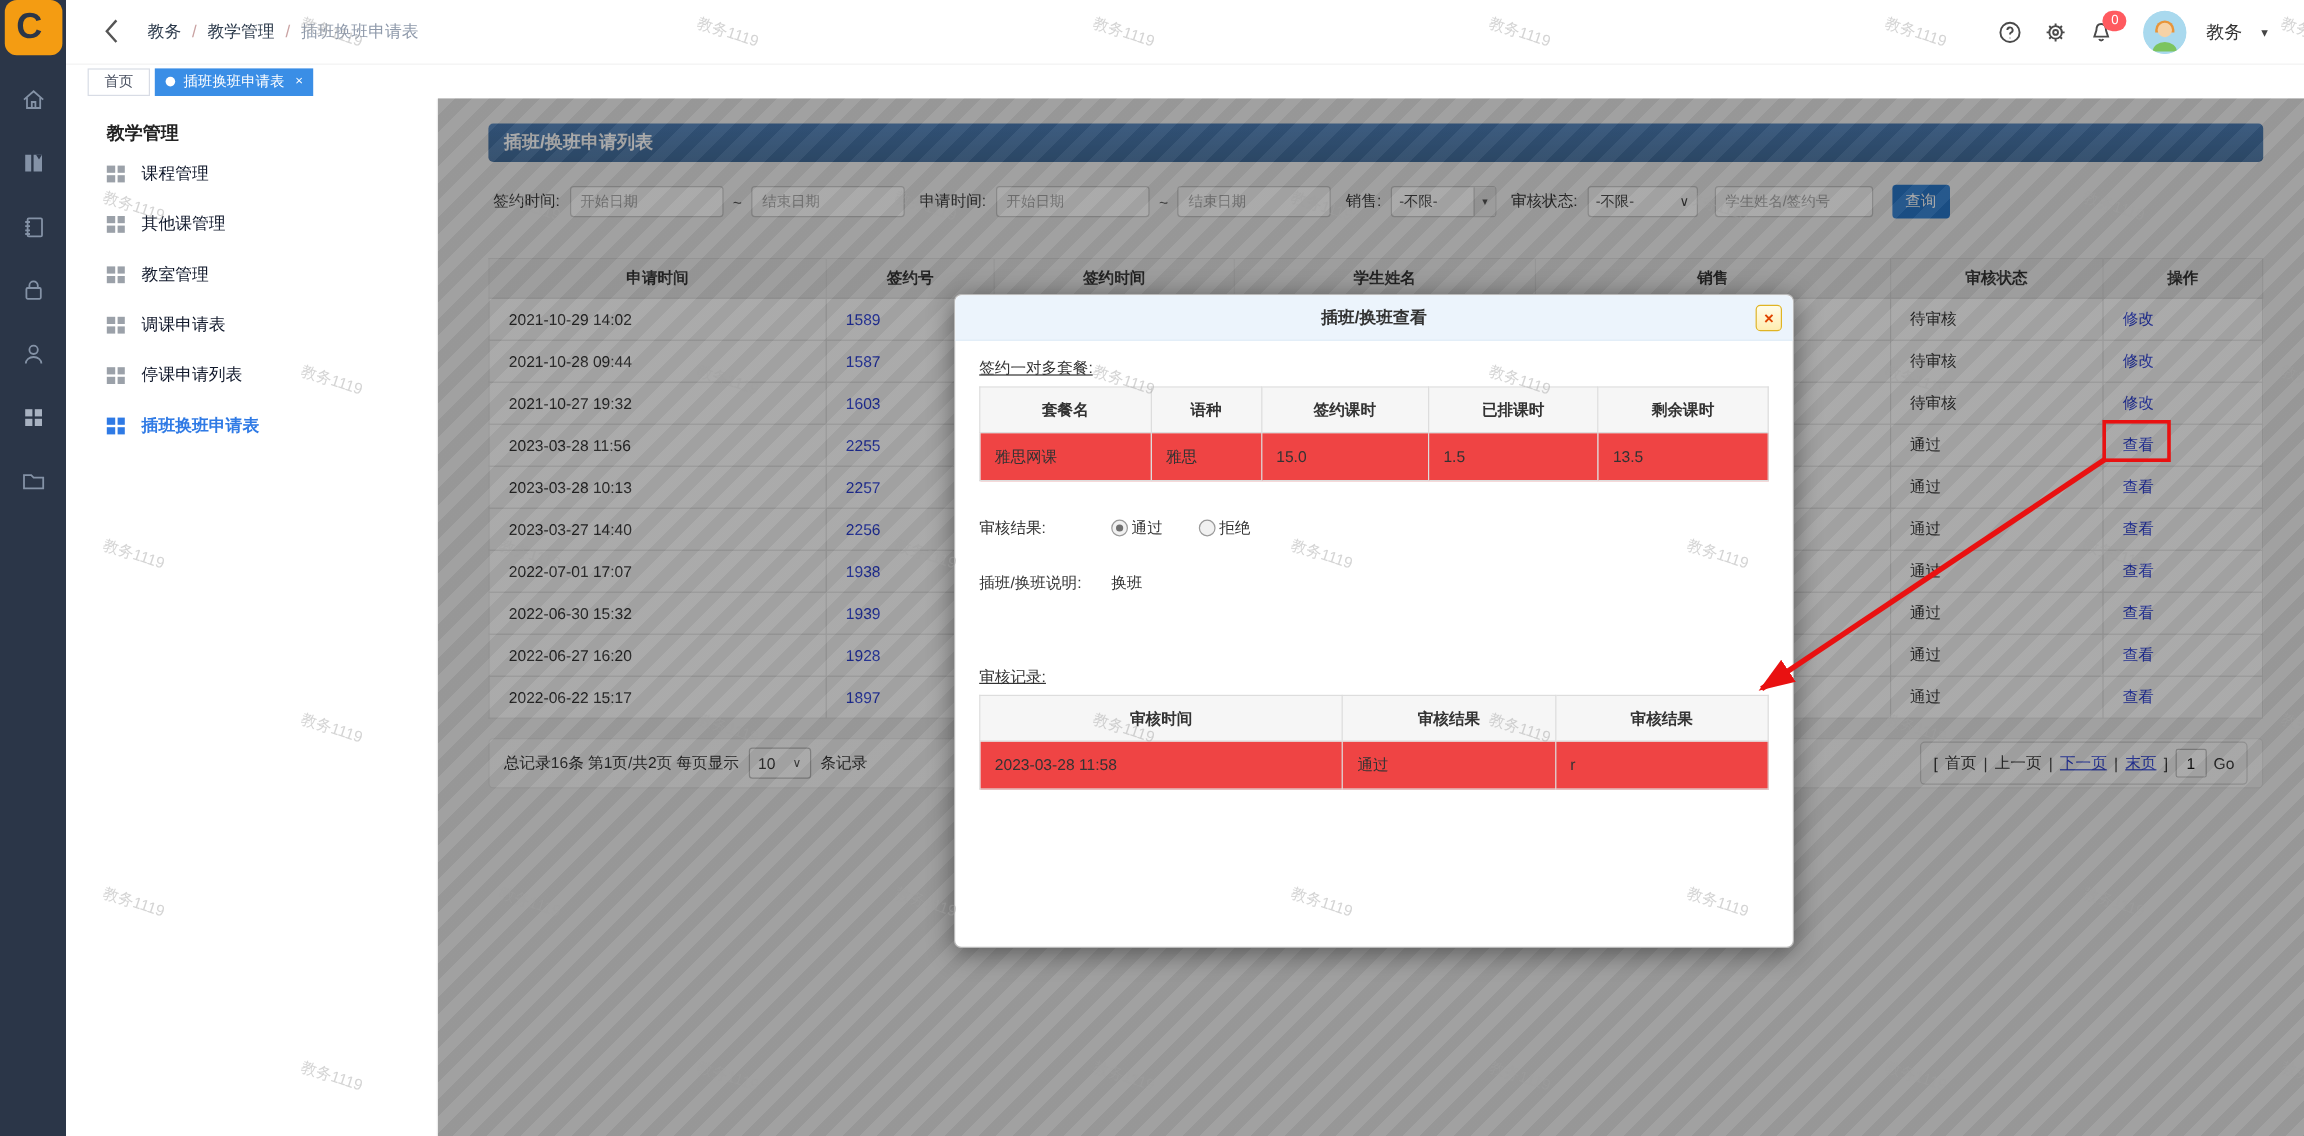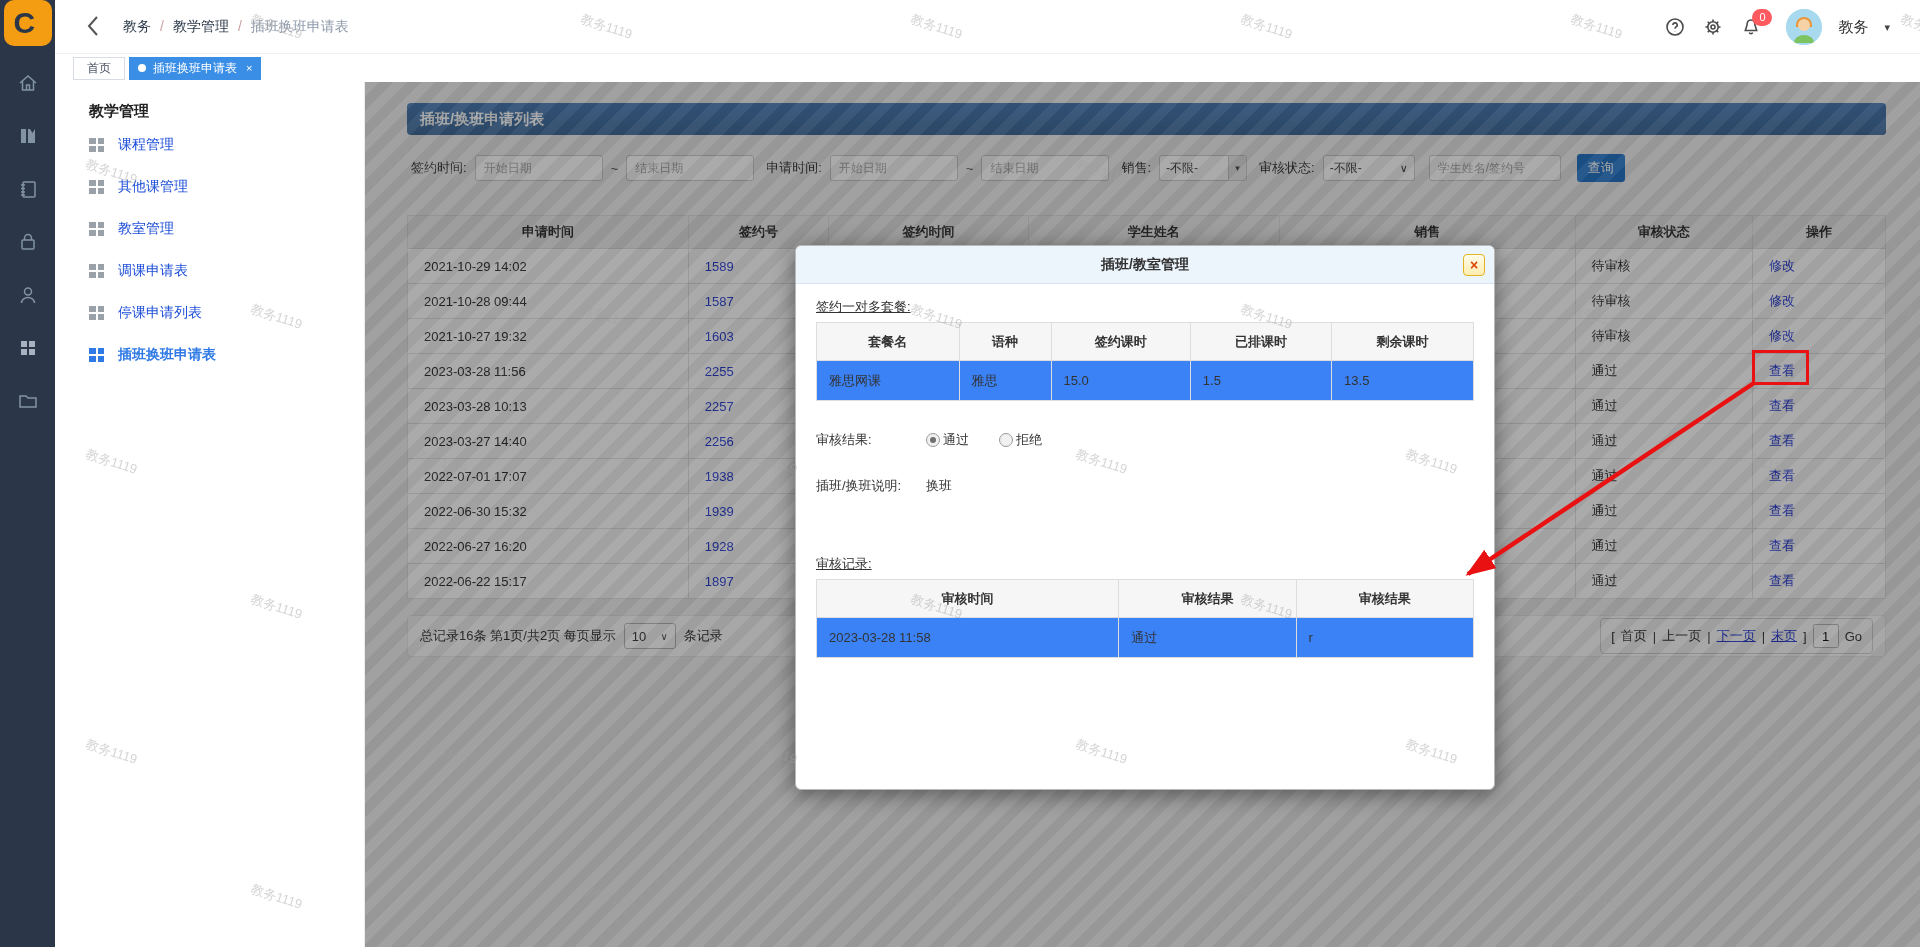--- a/index.html
+++ b/index.html
@@ -38,21 +38,21 @@
   #tabbar { position:absolute; left:55px; top:54px; width:1865px; height:28px; background:#fff; z-index:10; display:flex; align-items:center; padding-left:18px; gap:4px; }
   .tab { height:23px; display:flex; align-items:center; font-size:12px; padding:0 13px; cursor:pointer; }
   .tab.plain { background:#fff; border:1px solid #d8dce5; color:#495060; }
   .tab.active { background:#3a8ee6; color:#fff; gap:7px; padding:0 9px; }
   .tab .dot { width:8px; height:8px; border-radius:50%; background:#fff; display:inline-block; }
   .tab .tab-close { font-size:11px; margin-left:2px; }
 
   
   #menu { position:absolute; left:55px; top:82px; width:310px; height:865px; background:#fff; border-right:1px solid #ececec; z-index:5; }
   .menu-title { padding:20px 0 0 34px; font-size:15px; font-weight:bold; color:#222; height:42px; }
-  .menu-item { height:42px; display:flex; align-items:center; padding-left:34px; gap:14px; cursor:pointer; font-size:14px; color:#1d4ed8; }
+  .menu-item { height:42px; display:flex; align-items:center; padding-left:34px; gap:14px; cursor:pointer; font-size:14px; color:#0f172a; }
   .gicon { width:15px; height:14px; display:grid; grid-template-columns:1fr 1fr; grid-template-rows:1fr 1fr; gap:2px; }
   .gicon i { background:#9ba1a9; }
   .menu-item.active { color:#2f7ae5; font-weight:bold; }
   .menu-item.active .gicon i { background:#2f7ae5; }
 
   
   #content { position:absolute; left:365px; top:82px; width:1555px; height:865px; background:#f0f0f0; padding:21px 34px 0 42px; }
   .panel-title { height:32px; background:linear-gradient(#4e80ba,#44709f); border-radius:4px; color:#fff; font-size:15px;
     font-weight:bold; line-height:32px; padding-left:13px; }
   .filter-bar { margin-top:15px; height:36px; display:flex; align-items:center; gap:8px; font-size:13px; color:#333; }
@@ -100,21 +100,21 @@
     border-radius:6px; box-shadow:0 4px 22px rgba(0,0,0,0.45); z-index:60; }
   .modal-head { height:38px; background:#ecf4fc; border-bottom:1px solid #d5e4f3; border-radius:6px 6px 0 0; position:relative;
     display:flex; align-items:center; justify-content:center; }
   .modal-title { font-size:14px; font-weight:bold; color:#333; }
   .modal-close { position:absolute; right:9px; top:8px; width:22px; height:22px; border:1px solid #e0b423; border-radius:4px;
     background:linear-gradient(#fffce9,#ffedb0); color:#df4300; font-weight:bold; font-size:14px; line-height:20px; text-align:center; cursor:pointer; }
   .modal-body { padding:14px 20px 0 20px; font-size:13px; color:#333; }
   .m-label { margin-bottom:6px;text-decoration:underline; }
   table.mtable { width:100%; border-collapse:collapse; font-size:13px; }
   table.mtable th { height:38px; background:#f6f6f6; border:1px solid #ddd; font-weight:bold; text-align:center; color:#333; }
-  table.mtable td { height:40px; border:1px solid #ddd; padding-left:12px; background:#3b82f6; color:#333; }
+  table.mtable td { height:40px; border:1px solid #ddd; padding-left:12px; background:#ef4444; color:#333; }
   .m-row { display:flex; align-items:center; }
   .m-row .m-rowlabel { width:110px; }
   .mt-desc { margin-top:28px; }
   .mt-result { margin-top:30px; }
   .mt-remark { margin-top:31px; }
   .mt-reclabel { margin-top:60px; margin-bottom:6px; }
   .radio-group { display:flex; align-items:center; gap:30px; }
   .radio-opt { display:flex; align-items:center; gap:3px; cursor:default; }
   .radio { width:14px; height:14px; border-radius:50%; border:1px solid #9a9a9a; background:#f1f1f1; position:relative; display:inline-block; }
   .radio.checked::after { content:""; position:absolute; left:3px; top:3px; width:6px; height:6px; border-radius:50%; background:#6f6f6f; }
@@ -459,21 +459,21 @@
         <input class="page-input" value="1" style="">
         <span class="tok">Go</span>
       </div>
     </div>
   </main>
 
   <div id="dim"></div>
 
   <div id="modal">
     <div class="modal-head">
-      <span class="modal-title">插班/教室管理</span>
+      <span class="modal-title">插班/换班查看</span>
       <span class="modal-close">×</span>
     </div>
     <div class="modal-body">
       <div class="m-label">签约一对多套餐:</div>
       <table class="mtable">
         <colgroup>
             <col style="width:21.7%">
             <col style="width:14%">
             <col style="width:21.2%">
             <col style="width:21.5%">

